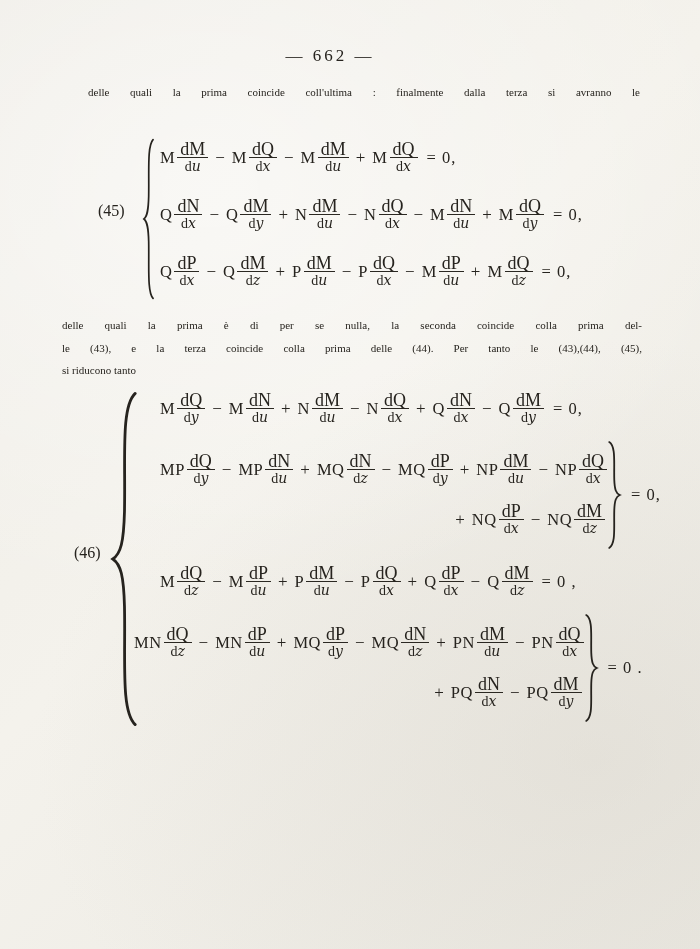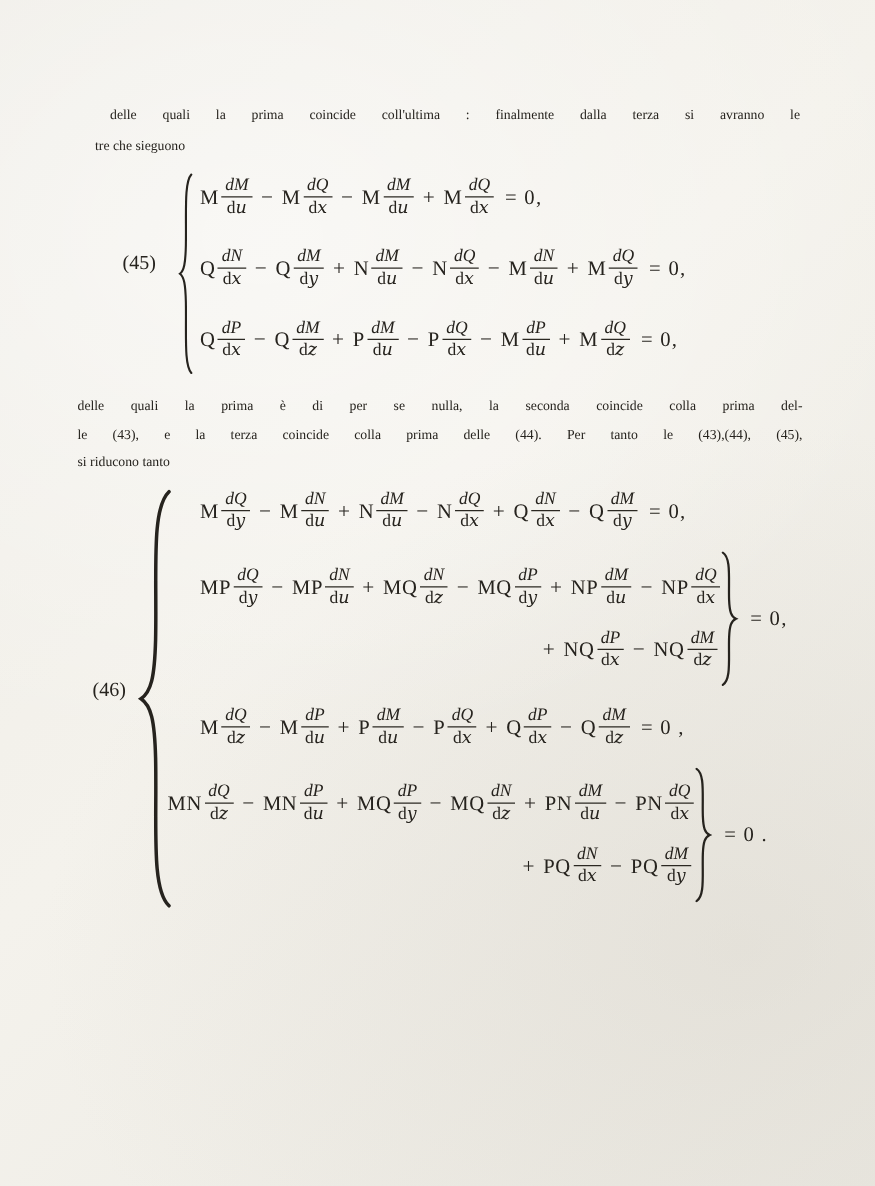--- a/index.html
+++ b/index.html
@@ -41,41 +41,41 @@
   #eq45rows .eqline { height:44px; }
   #eq46rows { position:absolute; left:86px; top:0; right:0;
     display:flex; flex-direction:column; }
   #eq46rows .single { height:46px; margin-bottom:9px; }
 
   .eqline { display:flex; align-items:center; white-space:nowrap; }
   .term { display:inline-flex; align-items:center; }
   .op { margin:0 7px; font-size:17px; }
   .coef { font-size:16.5px; letter-spacing:0.5px; }
   .frac { display:inline-flex; flex-direction:column; align-items:center; margin-left:2px; }
-  .num { font-size:14px; line-height:16px; padding:0 3px; border-bottom:1px solid #2b2822;font-style:italic; }
+  .num { font-size:18px; line-height:16px; padding:0 3px; border-bottom:1px solid #2b2822; }
   .den { font-size:14px; line-height:16px; padding:0 3px; }
   .den i { font-family:"DejaVu Serif",serif; }
   .rhs { font-size:16.5px; margin-left:9px; letter-spacing:1px; }
 
   .group { display:flex; align-items:center; margin-bottom:10px; }
   .group.shift { margin-left:-26px; }
   .gcol { display:flex; flex-direction:column; gap:16px;justify-content:center; }
   .gline2 { justify-content:flex-end; padding-right:2px; }
   .gbrace { width:15px; height:108px; }
   .gbrace svg { width:100%; height:100%; display:block; }
 </style>
 </head>
 <body>
 
 <div class="page">
 
+  <div class="pagenum">— 662 —</div>
 
   <div class="para" id="para1">
     <div class="pline justify">delle quali la prima coincide coll'ultima : finalmente dalla terza si avranno le</div>
-    <div class="pline">tre che sieguono</div>
   </div>
 
   <div class="eqblock" id="eq45block">
     <span class="eqlabel">(45)</span>
     <div class="bracewrap" id="brace45">
       <svg viewBox="0 0 20 100" preserveAspectRatio="none">
         <path d="M17 1 C8 5 11 20 10.3 36 C9.8 45 8 48.4 3 50 C8 51.6 9.8 55 10.3 64 C11 80 8 95 17 99" fill="none" stroke="#26231e" stroke-width="1.7" stroke-linecap="round" vector-effect="non-scaling-stroke"></path>
       </svg>
     </div>
     <div id="eq45rows">

